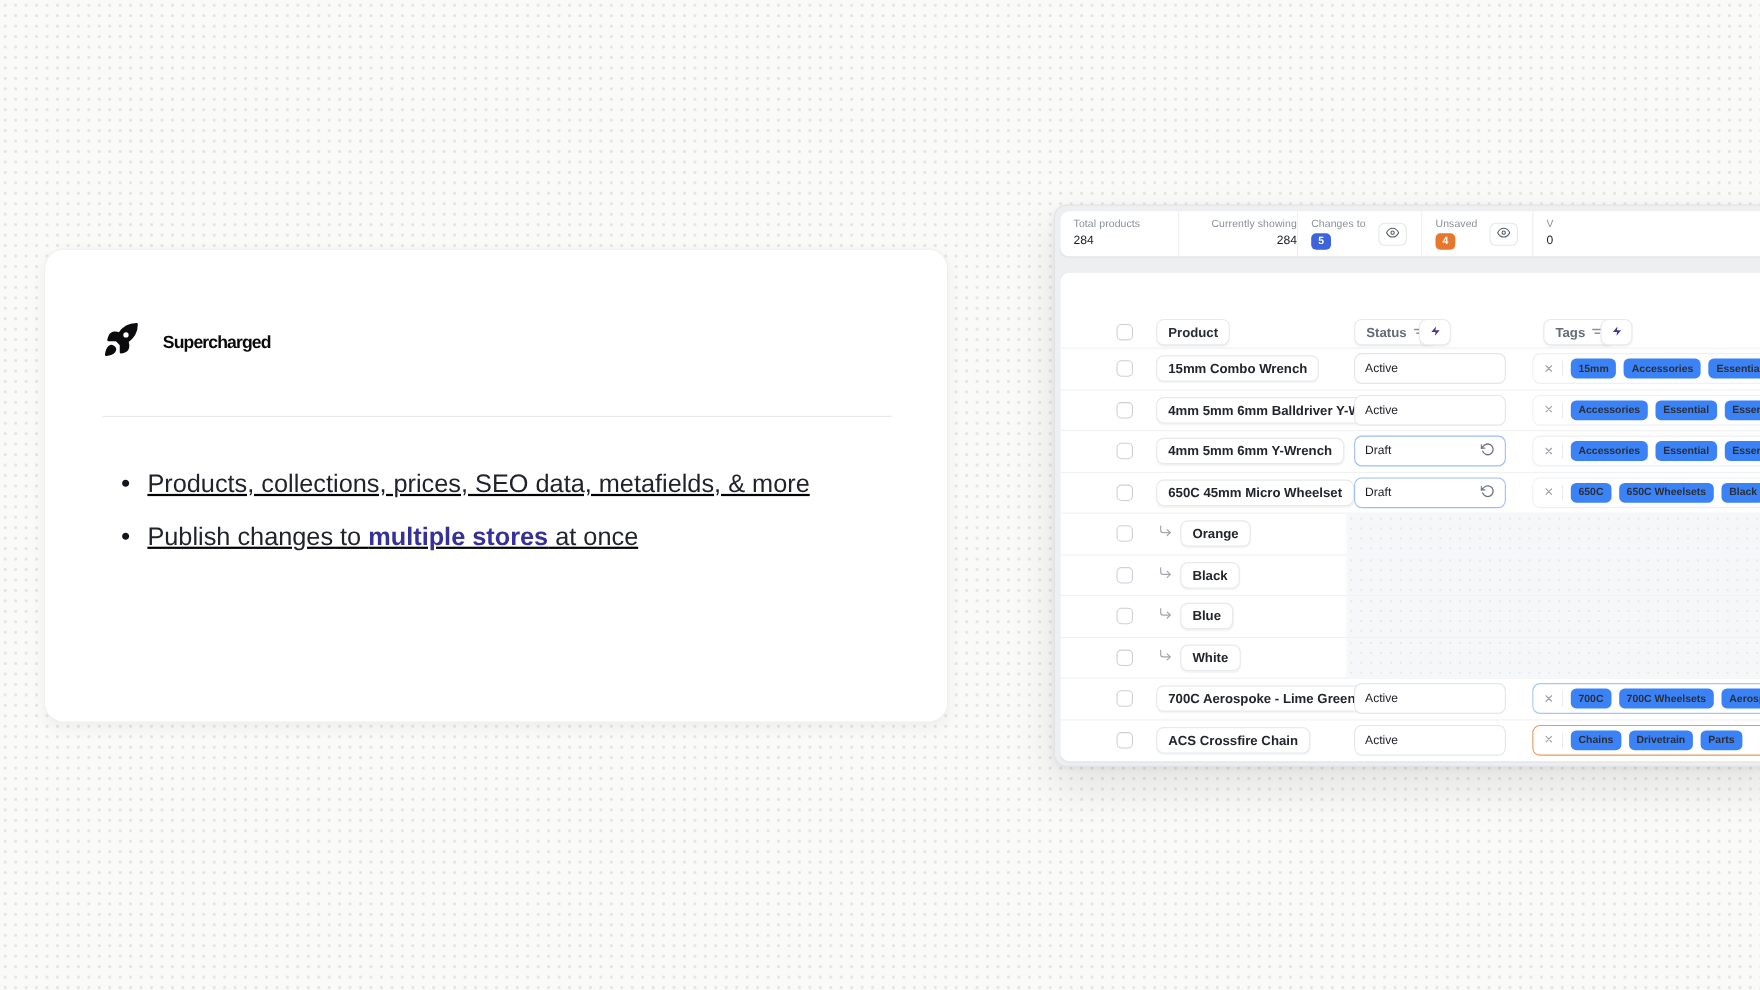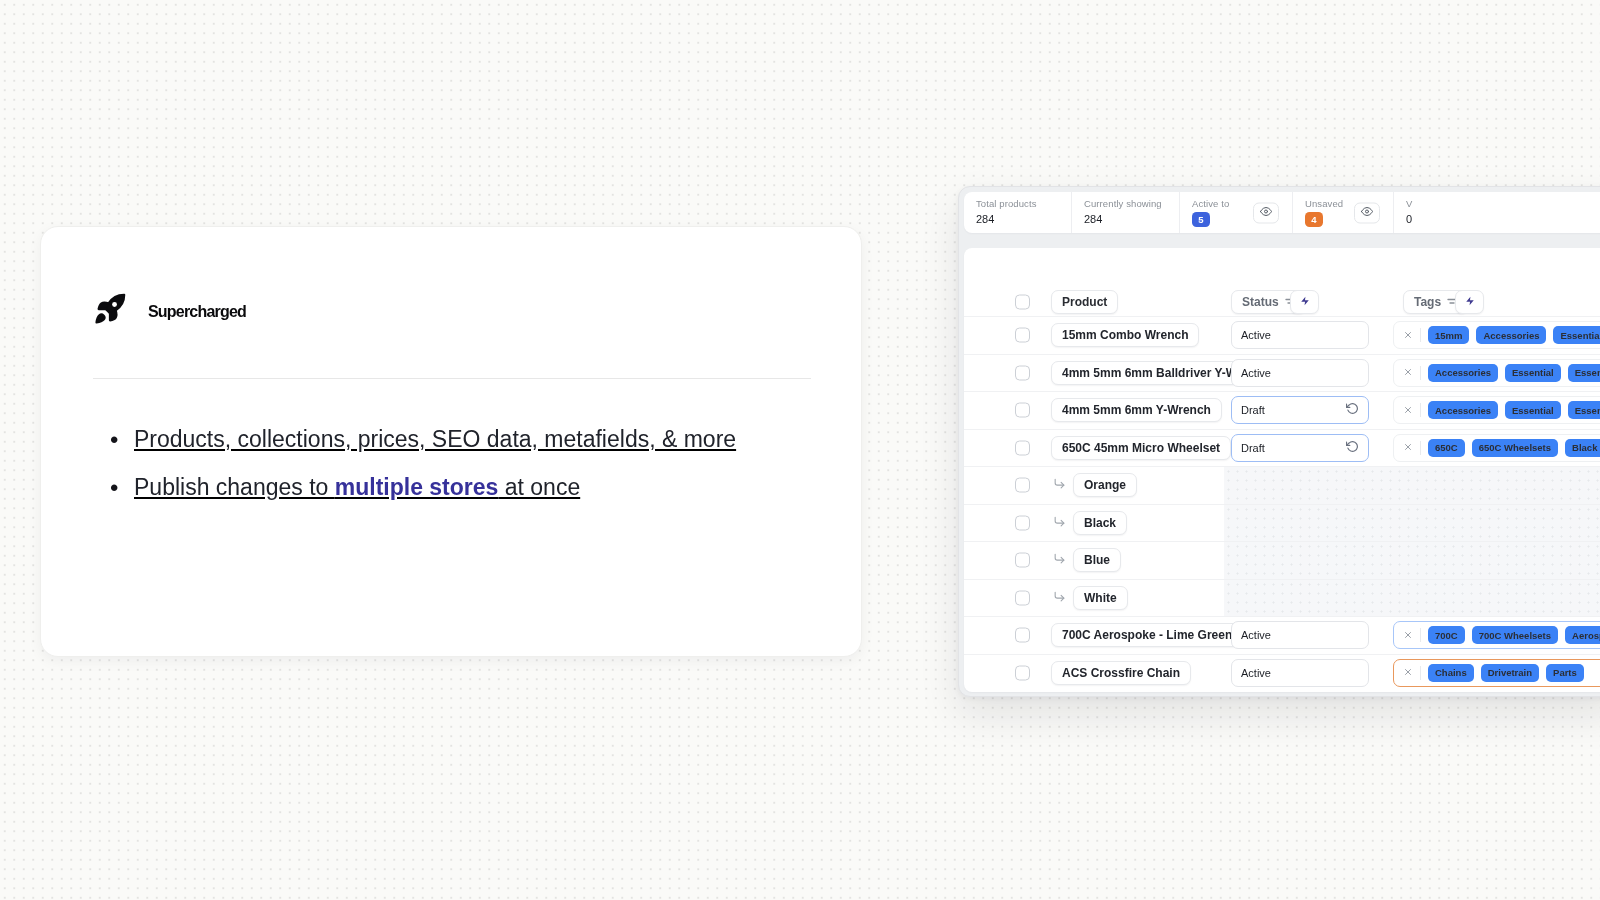--- a/index.html
+++ b/index.html
@@ -110,26 +110,26 @@
   </ul>
 </section>
 
 <section class="app-card">
 
   <div class="toolbar">
     <div class="tb-sec" style="width:108px;">
       <div class="tb-label">Total products</div>
       <div class="tb-value">284</div>
     </div>
-    <div class="tb-sec" style="width:108px;">
+    <div class="tb-sec" style="width:108px;text-align:right;">
       <div class="tb-label">Currently showing</div>
       <div class="tb-value">284</div>
     </div>
     <div class="tb-sec" style="width:113px;">
-      <div class="tb-label">Active to</div>
+      <div class="tb-label">Changes to</div>
       <span class="tb-badge blue">5</span>
       <button class="eye-btn">
         <span>
           <svg width="12" height="12" viewBox="0 0 24 24" fill="none" stroke="#565d66" stroke-width="2" stroke-linecap="round" stroke-linejoin="round">
               <path d="M1 12s4-8 11-8 11 8 11 8-4 8-11 8-11-8-11-8z"></path>
               <circle cx="12" cy="12" r="3"></circle>
             </svg>
         </span>
       </button>
     </div>

